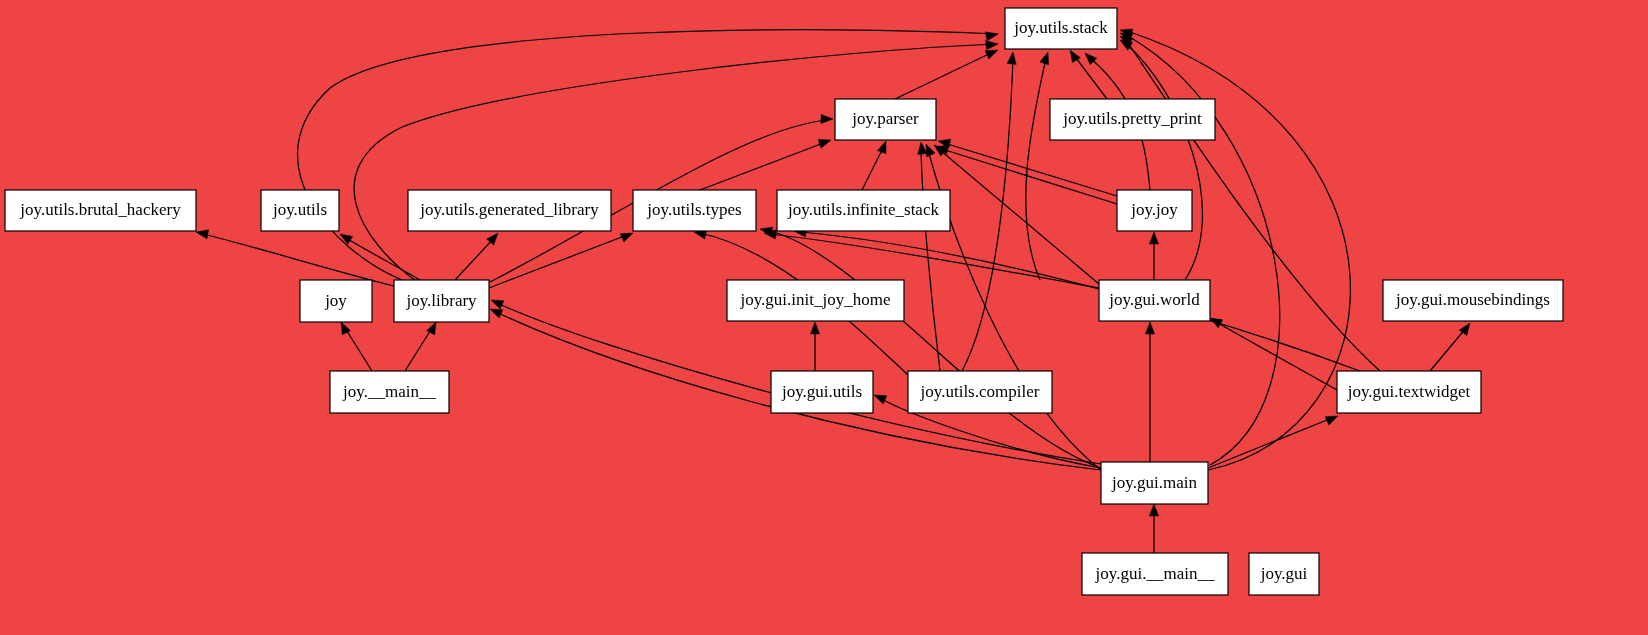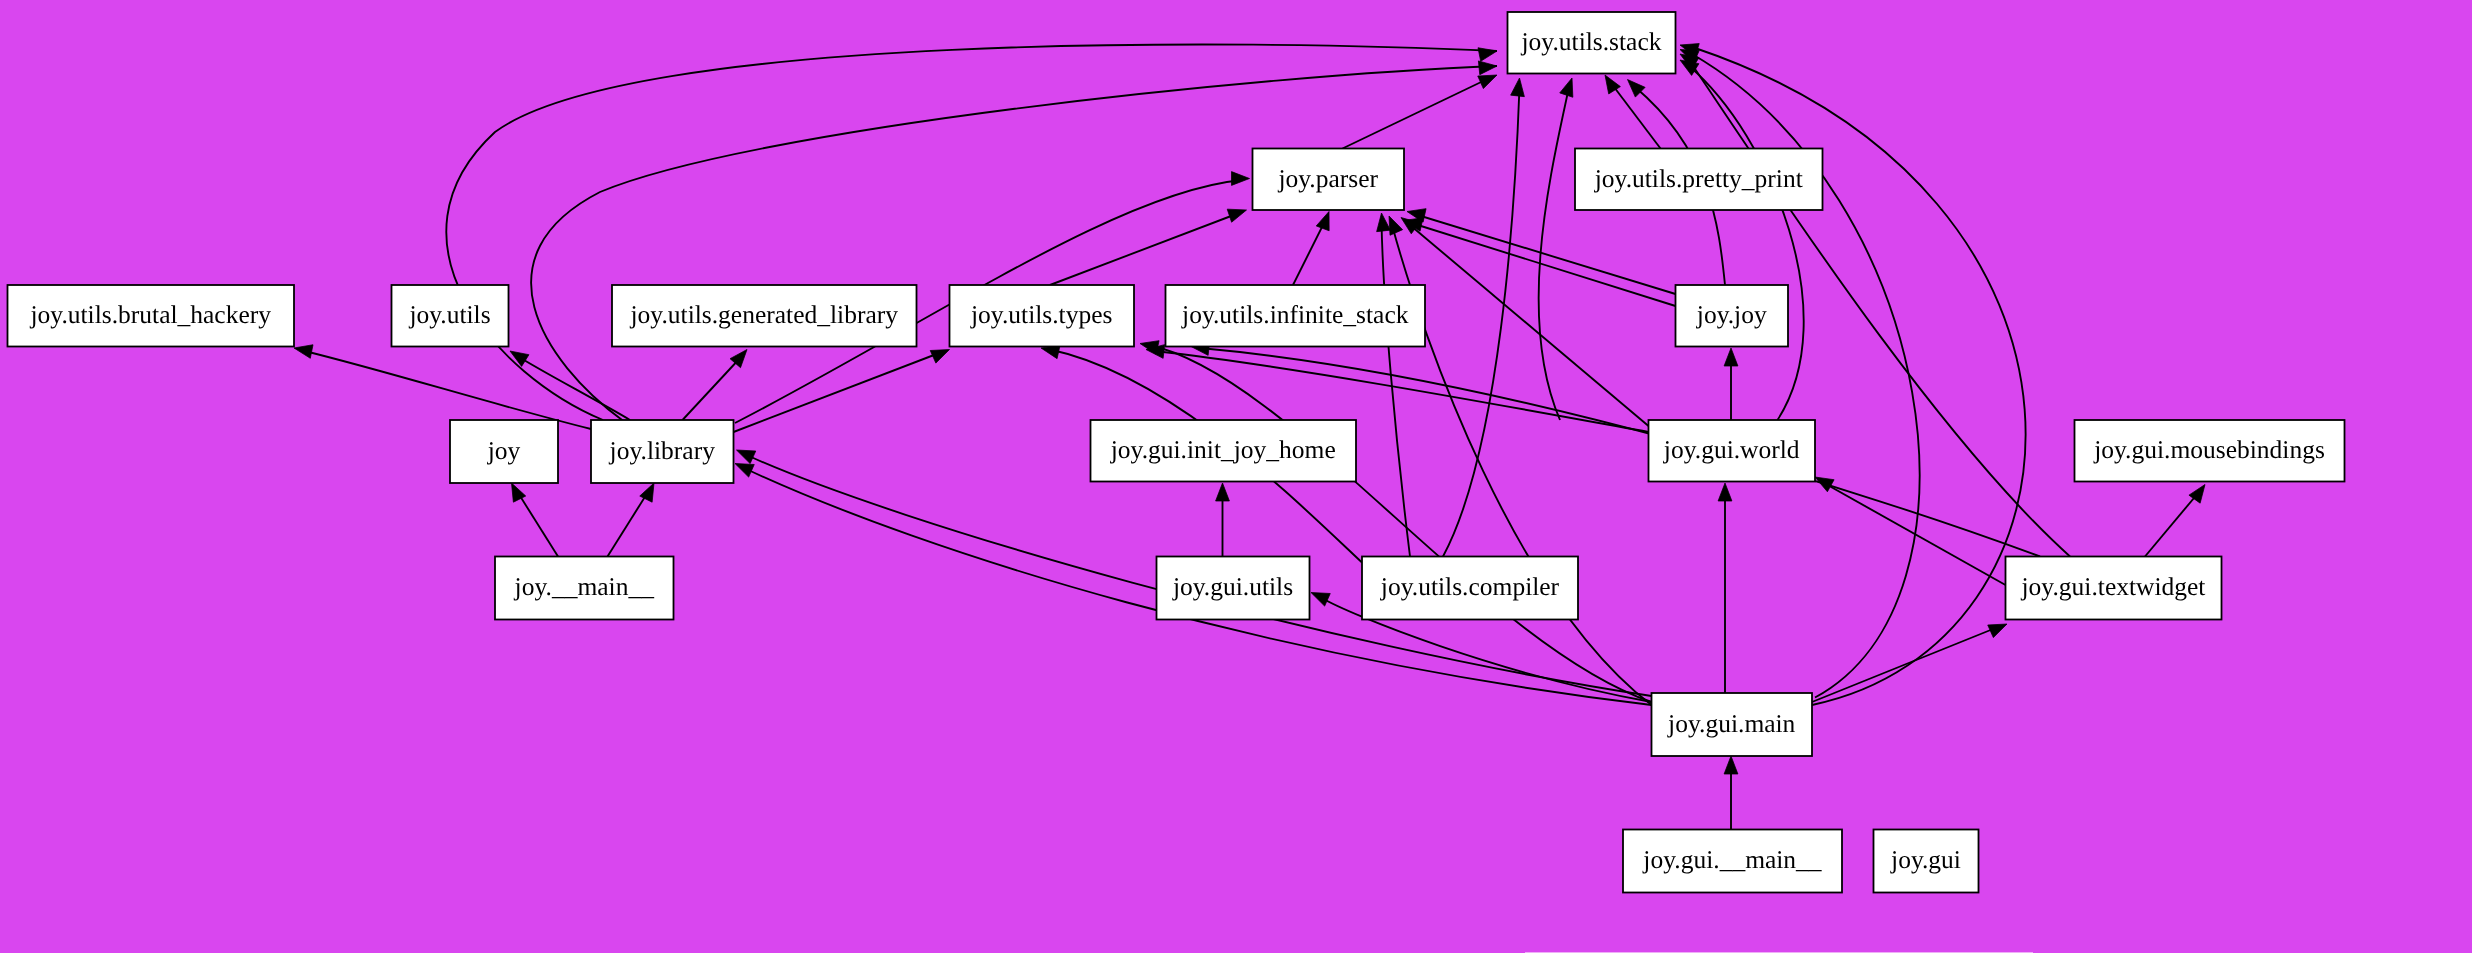--- a/index.html
+++ b/index.html
@@ -4,21 +4,21 @@
 <style>
   html, body {
     margin: 0;
     padding: 0;
     background: #ffffff;
   }
   #graph-root {
     position: relative;
     width: 1648px;
     height: 635px;
-    background: #d946ef;
+    background: #ef4444;
     font-family: "Liberation Serif", "DejaVu Serif", serif;
     overflow: hidden;
   }
   svg#graph-canvas {
     position: absolute;
     left: 0;
     top: 0;
     width: 1648px;
     height: 635px;
   }

